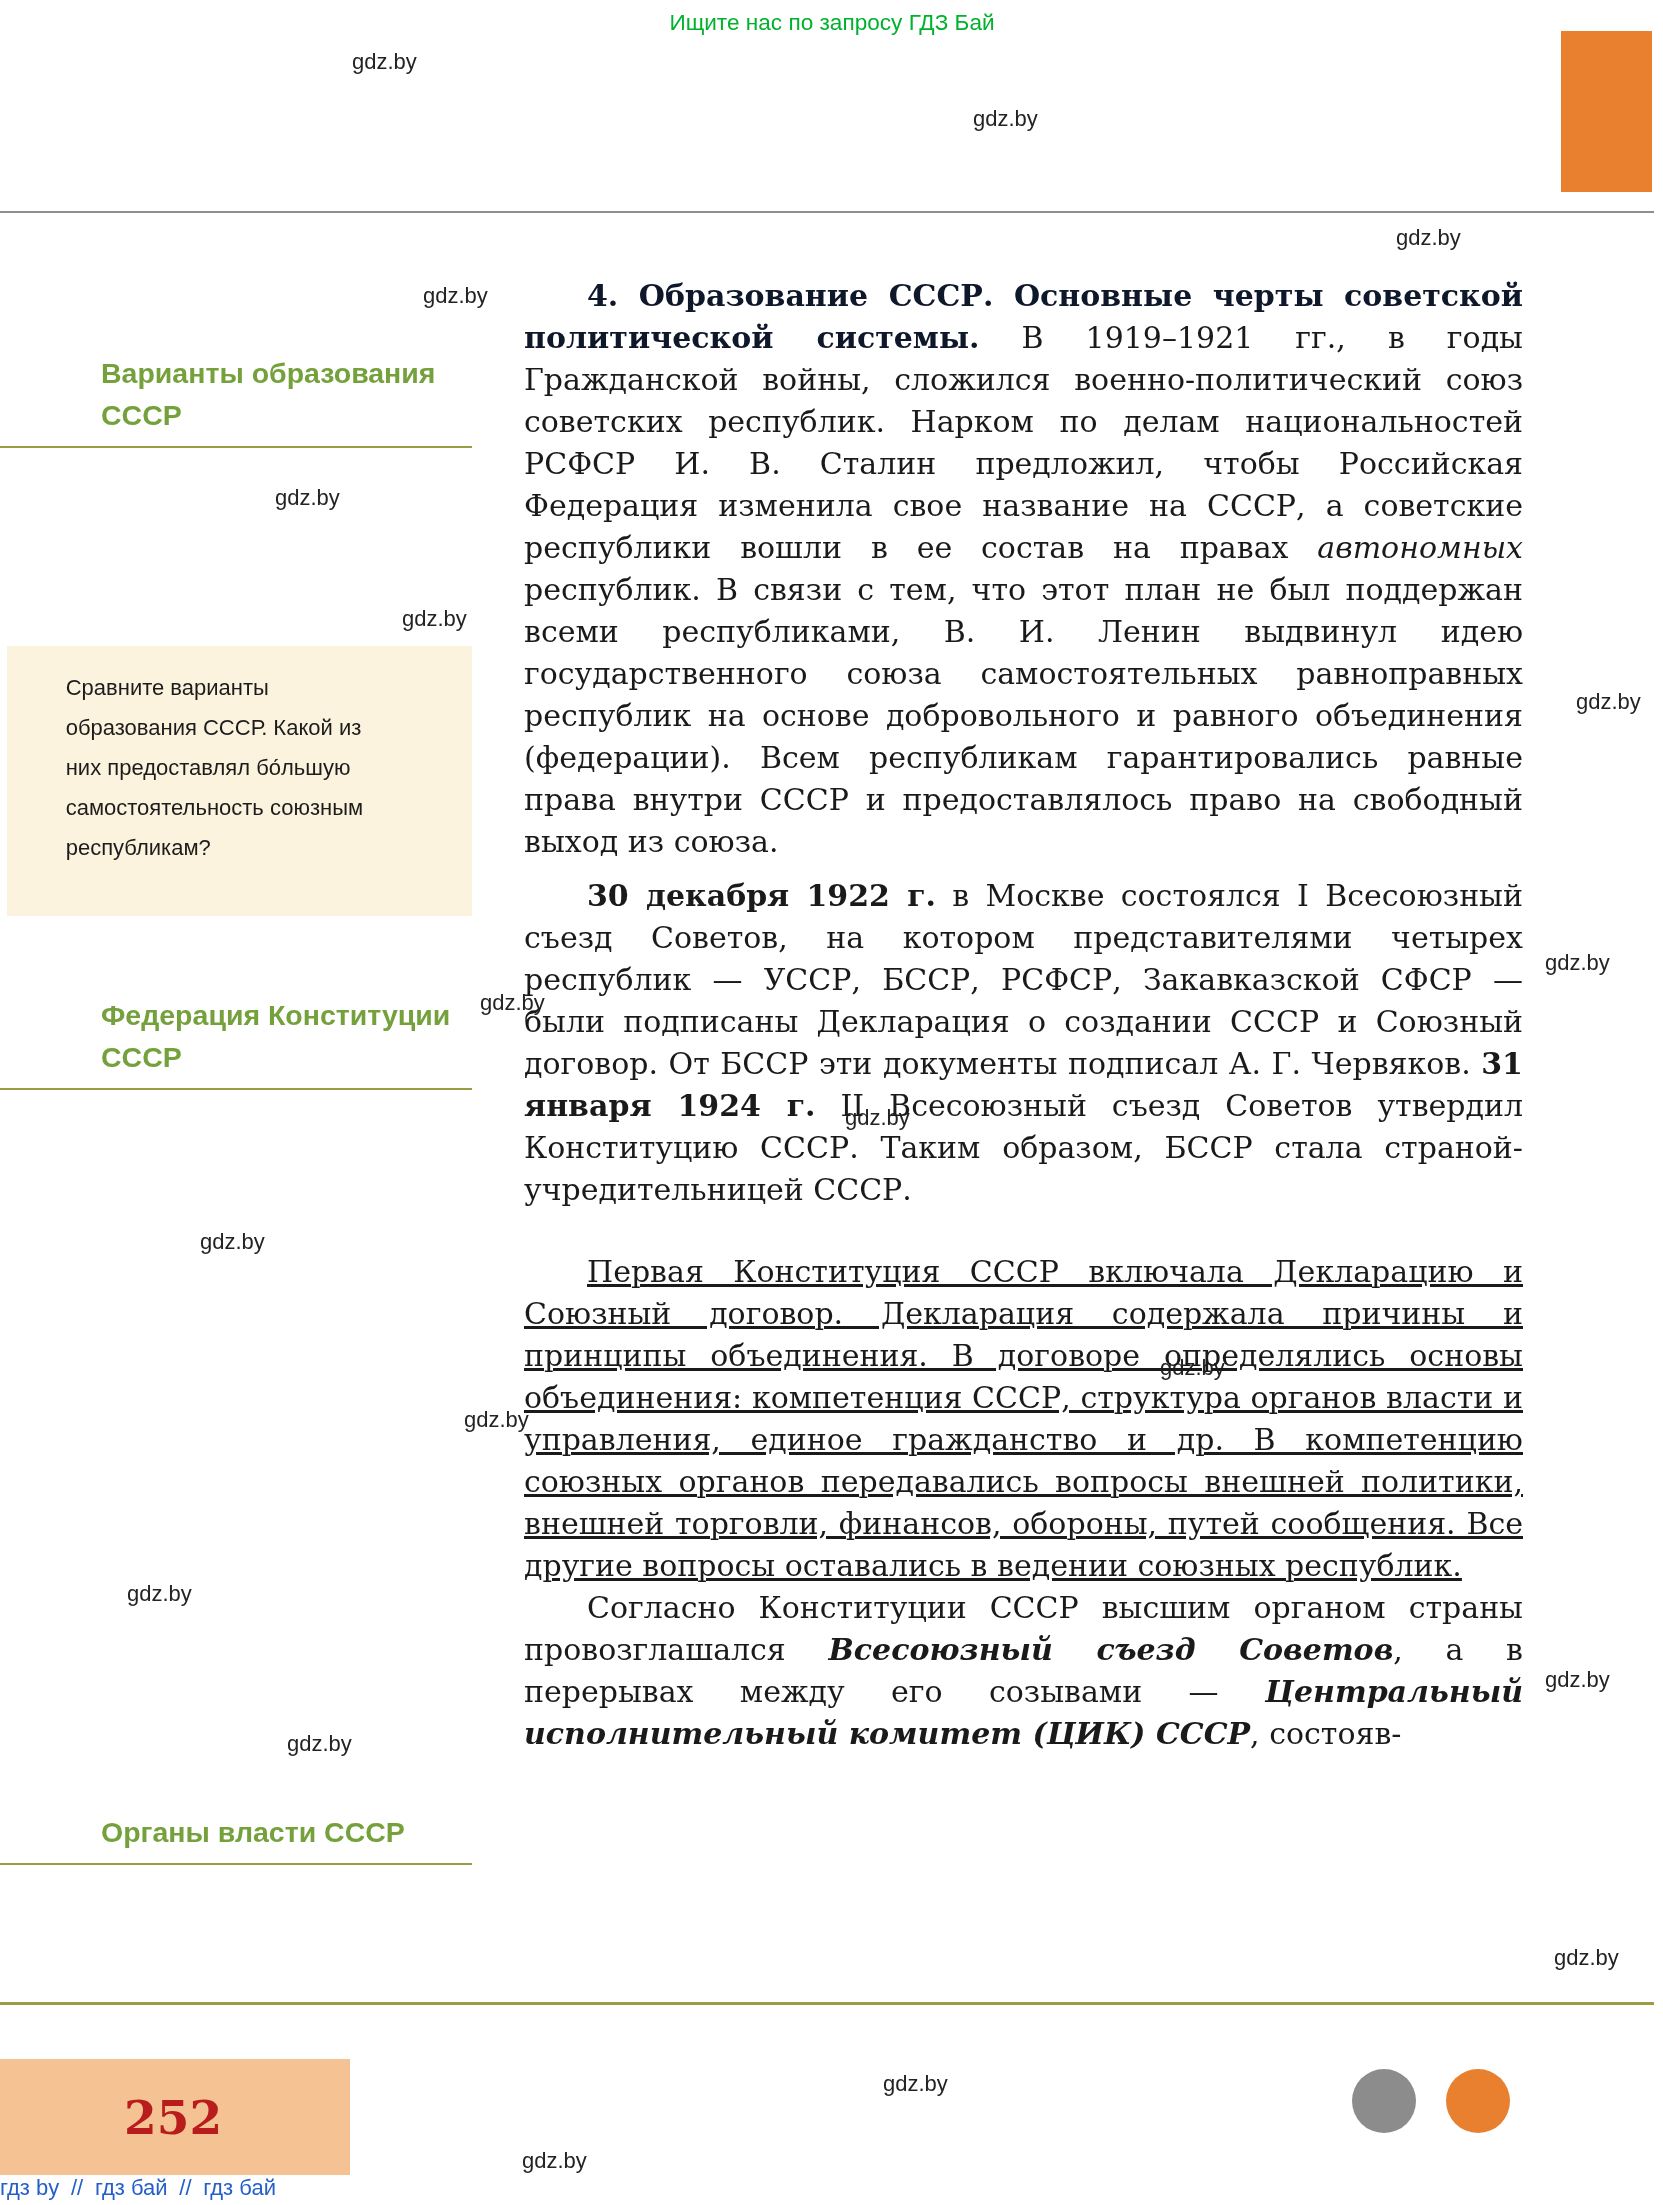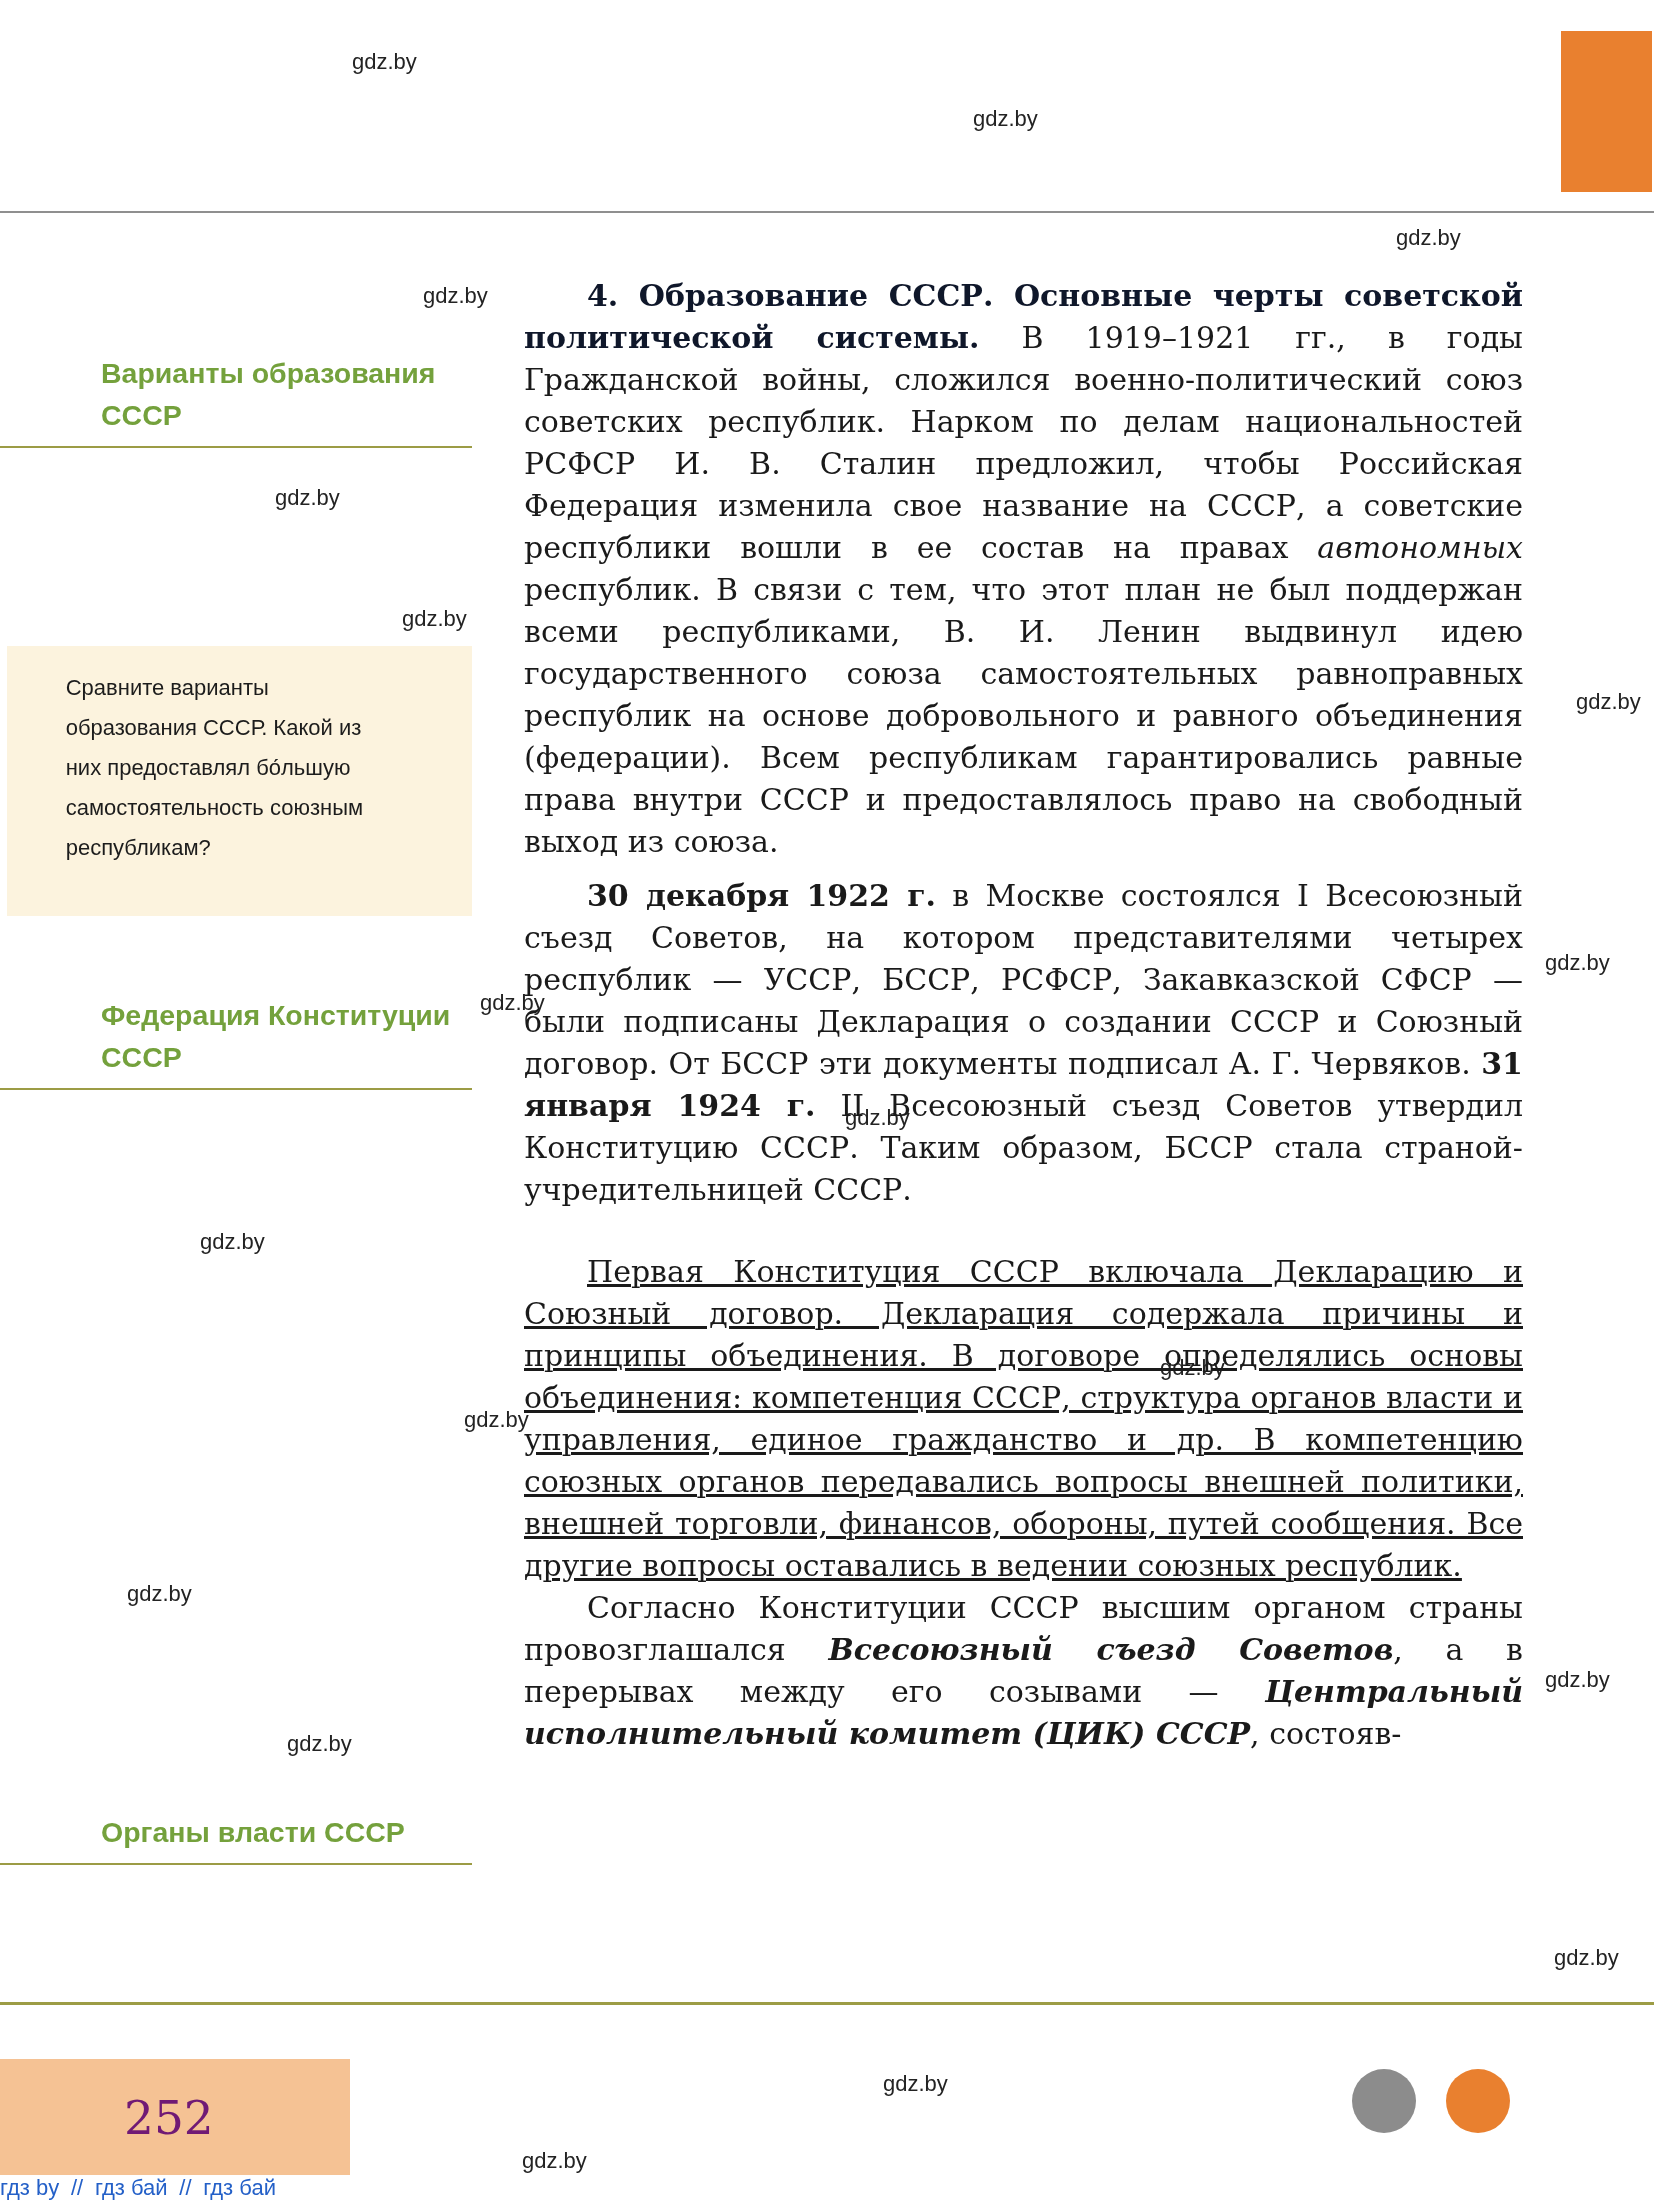--- a/index.html
+++ b/index.html
@@ -73,41 +73,42 @@
     height: 2.5px; background: #9c9c45;
   }
   .page-num-box {
     position: absolute; left: 0; top: 2059px; width: 350px; height: 116px;
     background: #f5c294;
     display: flex; align-items: center;
   }
   .page-num {
     margin-left: 124px;
     font-family: "DejaVu Serif", serif;
-    font-size: 47px; color: #701a75;
+    font-size: 47px; color: #b91c1c; font-weight: bold;
   }
   .dot {
     position: absolute; width: 64px; height: 64px; border-radius: 50%;
     top: 2069px;
   }
   .dot-gray { left: 1352px; background: #8c8c8c; }
   .dot-orange { left: 1446px; background: #e9802f; }
   .footer-links {
     position: absolute; left: 0; top: 2175px; width: 100%;
     font-family: "Liberation Sans", sans-serif;
     font-size: 22px; color: #2460c8;
   }
   .footer-links a { color: #2460c8; text-decoration: none; }
   .footer-links .sep { margin: 0 11.7px; }
 </style>
 </head>
 <body>
 
 <div class="page">
 
+  <div class="promo-top">Ищите нас по запросу ГДЗ Бай</div>
 
   <span class="wm" style="left:352px;top:49px">gdz.by</span>
   <span class="wm" style="left:973px;top:106px">gdz.by</span>
   <span class="wm" style="left:1396px;top:225px">gdz.by</span>
   <span class="wm" style="left:423px;top:283px">gdz.by</span>
   <span class="wm" style="left:275px;top:485px">gdz.by</span>
   <span class="wm" style="left:402px;top:606px">gdz.by</span>
   <span class="wm" style="left:1576px;top:689px">gdz.by</span>
   <span class="wm" style="left:1545px;top:950px">gdz.by</span>
   <span class="wm" style="left:480px;top:990px">gdz.by</span>

